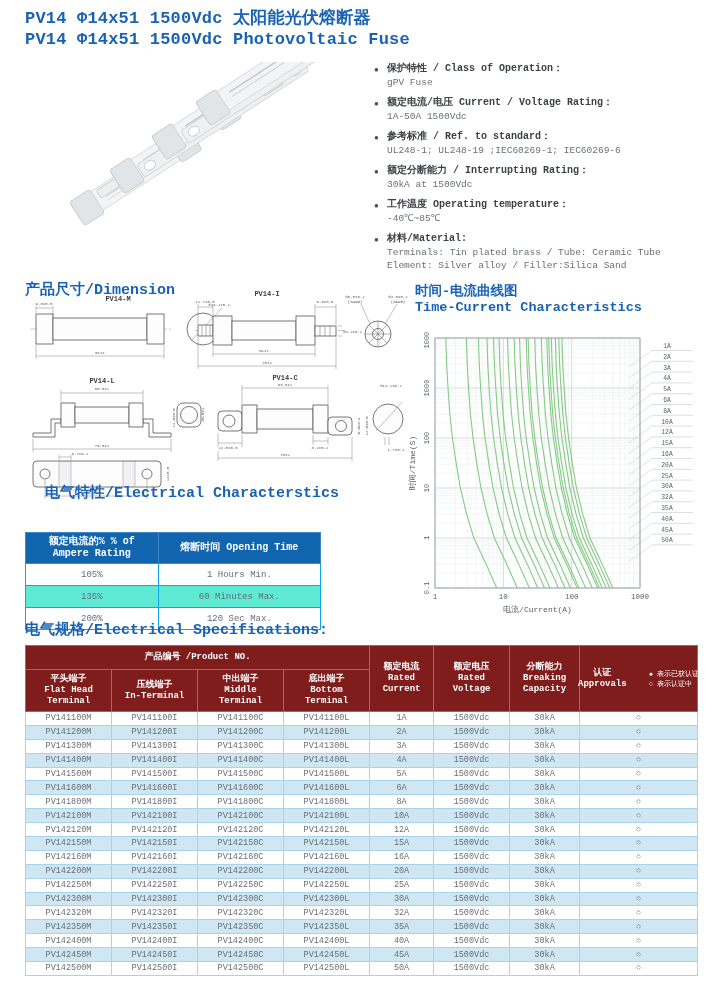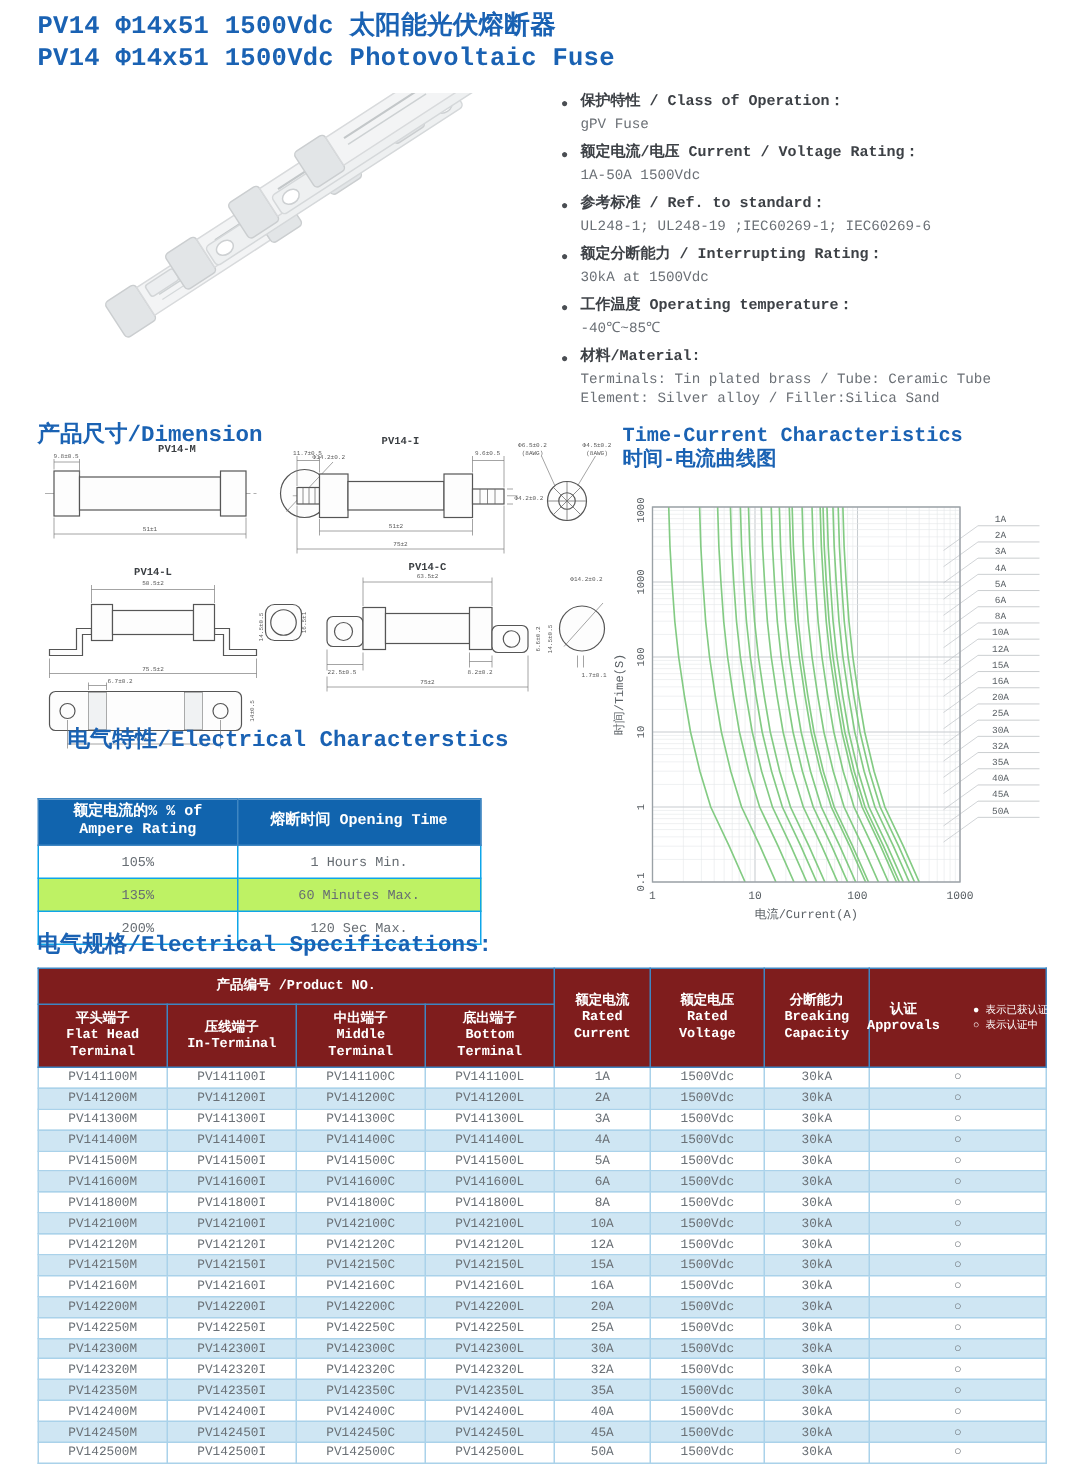--- a/index.html
+++ b/index.html
@@ -12,21 +12,21 @@
   
   .feature{margin-bottom:7px;}
   .feature .ft{position:relative;padding-left:13px;font-size:10px;font-weight:bold;color:#3d4146;line-height:14px;}
   .feature .ft .dot{position:absolute;left:0;top:1px;font-size:8px;color:#4a4e53;}
   .feature .fl{padding-left:13px;font-size:9.5px;color:#6b7076;line-height:13px;}
   
   table{border-collapse:collapse;}
   .ec-table{width:296px;table-layout:fixed;}
   .ec-table th{background:#1164ae;color:#fff;font-size:10px;font-weight:bold;border:1px solid #3f86c2;padding:3px 2px;white-space:pre-line;line-height:12px;}
   .ec-table td{border:1px solid #0ea5e9;font-size:9px;color:#676d73;text-align:center;height:21px;padding:0;}
-  .ec-table tr.alt td{background:#bef264;}
+  .ec-table tr.alt td{background:#5eead4;}
   
   .spec-table{width:672px;table-layout:fixed;}
   .spec-table th{background:#7f1d1d;color:#fff;font-size:9px;font-weight:bold;border:1px solid #3f86c2;padding:1px;white-space:pre-line;line-height:11px;text-align:center;vertical-align:middle;}
   .spec-table td{border:1px solid #aad2ea;font-size:8.5px;color:#6a7076;text-align:center;height:12.9px;padding:0;line-height:12px;}
   .spec-table tr.alt td{background:#cfe6f3;}
   .appr-flex{display:flex;align-items:center;justify-content:center;gap:22px;}
   .appr-legend{font-size:7px;font-weight:normal;text-align:left;line-height:10px;white-space:nowrap;}
   .appr-label{white-space:pre-line;}
   
   .dwg text{font-size:4px;fill:#5a5a5a;}
@@ -246,22 +246,22 @@
     <text transform="rotate(-90 158 55)" x="158" y="55" text-anchor="middle">14.5±0.5</text>
     <circle class="part" cx="178" cy="48" r="15"></circle>
     <line class="dimln" x1="166" y1="60" x2="192" y2="31"></line>
     <text x="181" y="16" text-anchor="middle">Φ14.2±0.2</text>
     <line class="dimln" x1="175" y1="66" x2="175" y2="74"></line>
       <line class="dimln" x1="179" y1="66" x2="179" y2="74"></line>
     <text x="186" y="80" text-anchor="middle">1.7±0.1</text>
   </svg>
 
   <div class="abs" style="left:415px;top:284px;">
+    <div class="chart-heading">时间-电流曲线图</div>
     <div class="chart-heading">Time-Current Characteristics</div>
-    <div class="chart-heading">时间-电流曲线图</div>
   </div>
 
   <svg id="tcc-chart" class="abs" style="left:405px;top:332px;" width="310" height="295" viewBox="0 0 310 295">
       <line x1="30" y1="6" x2="30" y2="256" stroke="#c7ccd0" stroke-width="0.7"></line>
       <line x1="50.57038303703871" y1="6" x2="50.57038303703871" y2="256" stroke="#e4e7e9" stroke-width="0.4"></line>
       <line x1="62.60328573917693" y1="6" x2="62.60328573917693" y2="256" stroke="#e4e7e9" stroke-width="0.4"></line>
       <line x1="71.14076607407742" y1="6" x2="71.14076607407742" y2="256" stroke="#e4e7e9" stroke-width="0.4"></line>
       <line x1="77.76295029629463" y1="6" x2="77.76295029629463" y2="256" stroke="#e4e7e9" stroke-width="0.4"></line>
       <line x1="83.17366877621564" y1="6" x2="83.17366877621564" y2="256" stroke="#e4e7e9" stroke-width="0.4"></line>
       <line x1="87.74836606764089" y1="6" x2="87.74836606764089" y2="256" stroke="#e4e7e9" stroke-width="0.4"></line>

